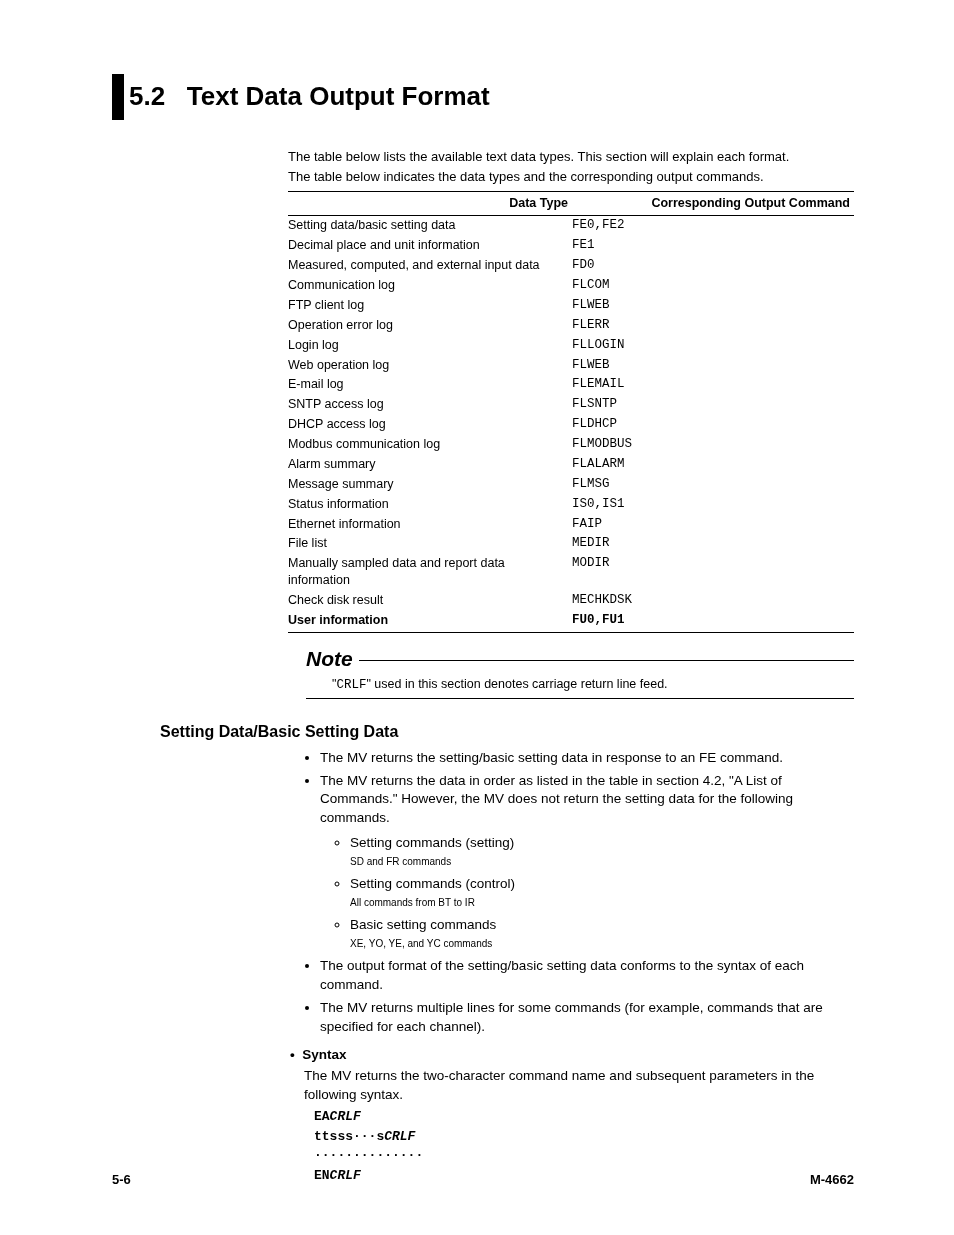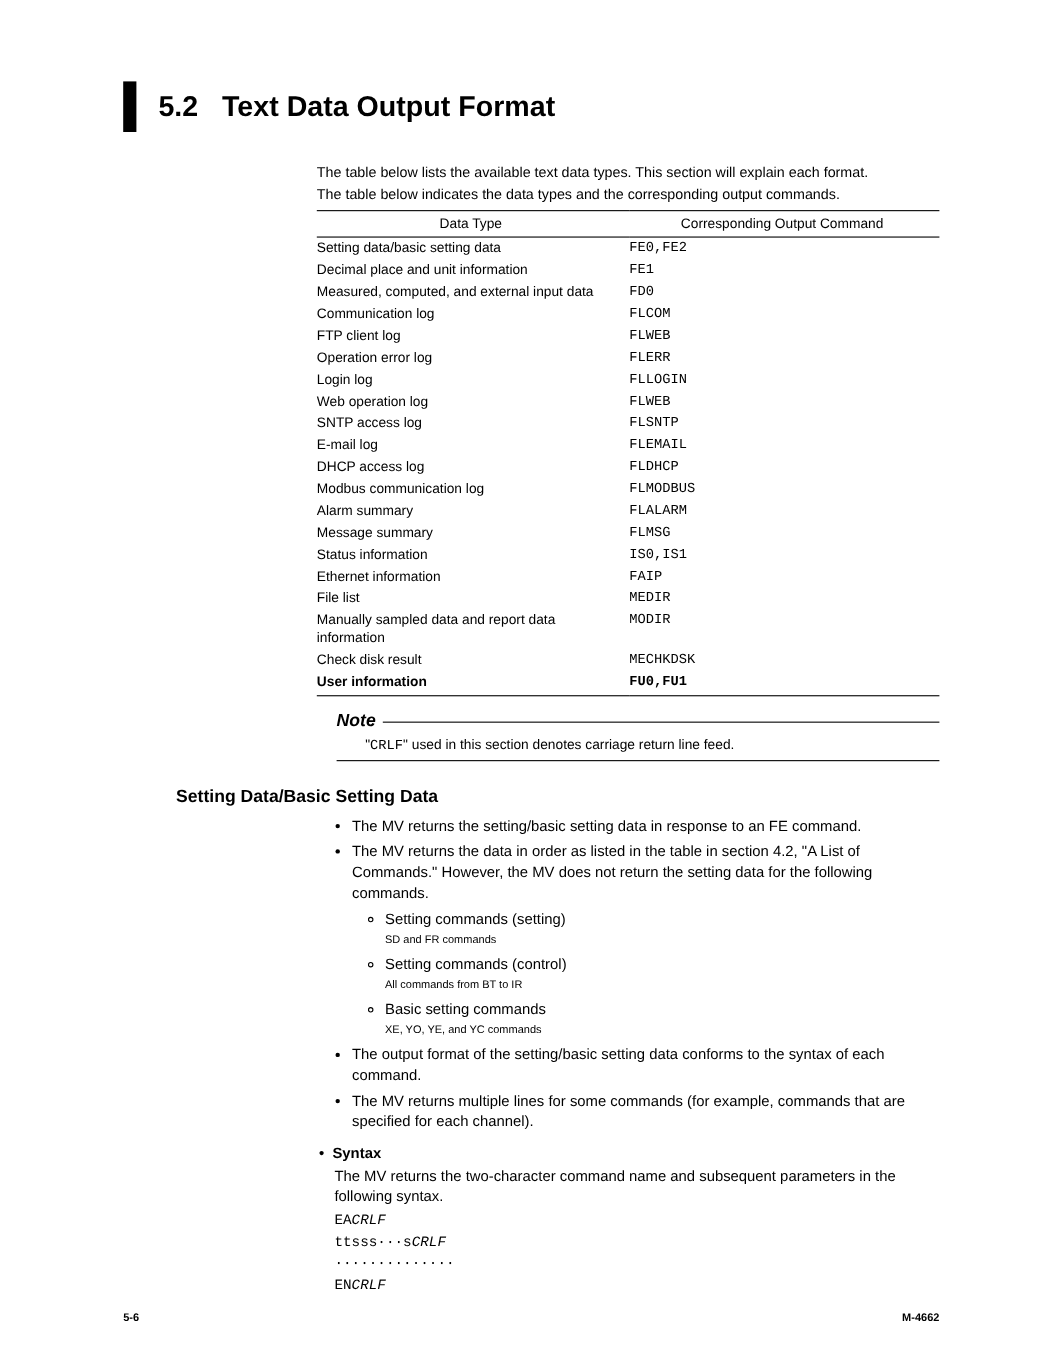--- a/index.html
+++ b/index.html
@@ -14,21 +14,21 @@
   .page {
     width: 954px;
     min-height: 1235px;
     box-sizing: border-box;
     padding: 74px 100px 40px 112px;
     position: relative;
   }
   .h-wrap {
     display: flex;
     align-items: center;
-    gap: 20px;
+    gap: 5px;
     margin-bottom: 28px;
   }
   .h-bar {
     width: 12px;
     height: 46px;
     background: #000;
   }
   .h-title {
     font-size: 26px;
     font-weight: 700;
@@ -37,22 +37,22 @@
     margin-left: 176px;
     margin-right: 0;
   }
   .intro p { margin: 2px 0; }
   table.data {
     border-collapse: collapse;
     width: 100%;
     margin-top: 6px;
   }
   table.data th {
-    text-align: center;
-    font-weight: 400;
+    text-align: right;
+    font-weight: 700;
     border-top: 1px solid #000;
     border-bottom: 1px solid #000;
     padding: 3px 4px 3px 0;
     font-size: 12.5px;
   }
   table.data td {
     padding: 1.5px 4px 1.5px 0;
     font-size: 12.5px;
     vertical-align: top;
   }
@@ -68,21 +68,21 @@
     margin-left: 18px;
   }
   .note-head {
     display: flex;
     align-items: center;
     gap: 6px;
   }
   .note-label {
     font-style: italic;
     font-weight: 700;
-    font-size: 16px;
+    font-size: 21px;
   }
   .note-line {
     flex: 1;
     border-top: 1px solid #000;
     height: 0;
     margin-top: 2px;
   }
   .note-body {
     margin: 3px 0 0 26px;
     font-size: 12.5px;
@@ -121,26 +121,26 @@
   .strong-inline { font-weight: 700; }
   .syntax-lines {
     margin-top: 2px;
     font-family: "Courier New", monospace;
     font-size: 13px;
     line-height: 1.5;
   }
   .syntax-lines .it { font-style: italic; }
   .footer {
     position: absolute;
-    bottom: 30px;
+    bottom: 46px;
     left: 112px;
     right: 100px;
     display: flex;
     justify-content: space-between;
-    font-size: 10px;
+    font-size: 13px;
     font-weight: 700;
   }
 </style>
 </head>
 <body>
 
 <div class="page">
 
   <div class="h-wrap">
     <div class="h-bar"></div>
@@ -189,26 +189,26 @@
           </tr>
           <tr>
             <td class="td-left">Login log</td>
             <td class="mono">FLLOGIN</td>
           </tr>
           <tr>
             <td class="td-left">Web operation log</td>
             <td class="mono">FLWEB</td>
           </tr>
           <tr>
+            <td class="td-left">E-mail log</td>
+            <td class="mono">FLEMAIL</td>
+          </tr>
+          <tr>
             <td class="td-left">SNTP access log</td>
             <td class="mono">FLSNTP</td>
-          </tr>
-          <tr>
-            <td class="td-left">E-mail log</td>
-            <td class="mono">FLEMAIL</td>
           </tr>
           <tr>
             <td class="td-left">DHCP access log</td>
             <td class="mono">FLDHCP</td>
           </tr>
           <tr>
             <td class="td-left">Modbus communication log</td>
             <td class="mono">FLMODBUS</td>
           </tr>
           <tr>
@@ -280,21 +280,21 @@
         </ul>
     </li>
     <li>The output format of the setting/basic setting data conforms to the syntax of each command.</li>
     <li>The MV returns multiple lines for some commands (for example, commands that are specified for each channel).</li>
   </ul>
 
   <ul class="lvl1 nobull" style="margin-top:10px;">
     <li>
       <span class="strong-inline">•&nbsp;&nbsp;<span>Syntax</span></span>
       <div style="margin:2px 0 2px 14px;">The MV returns the two-character command name and subsequent parameters in the following syntax.</div>
-      <div class="syntax-lines" style="margin-left:14px;">
+      <div class="syntax-lines" style="margin-left:24px;font-weight:bold;">
         <div><span>EA</span><span class="it">CRLF</span></div>
         <div><span>ttsss···s</span><span class="it">CRLF</span></div>
         <div>··············</div>
         <div><span>EN</span><span class="it">CRLF</span></div>
       </div>
     </li>
   </ul>
 
   <div class="footer">
     <span>5-6</span>

